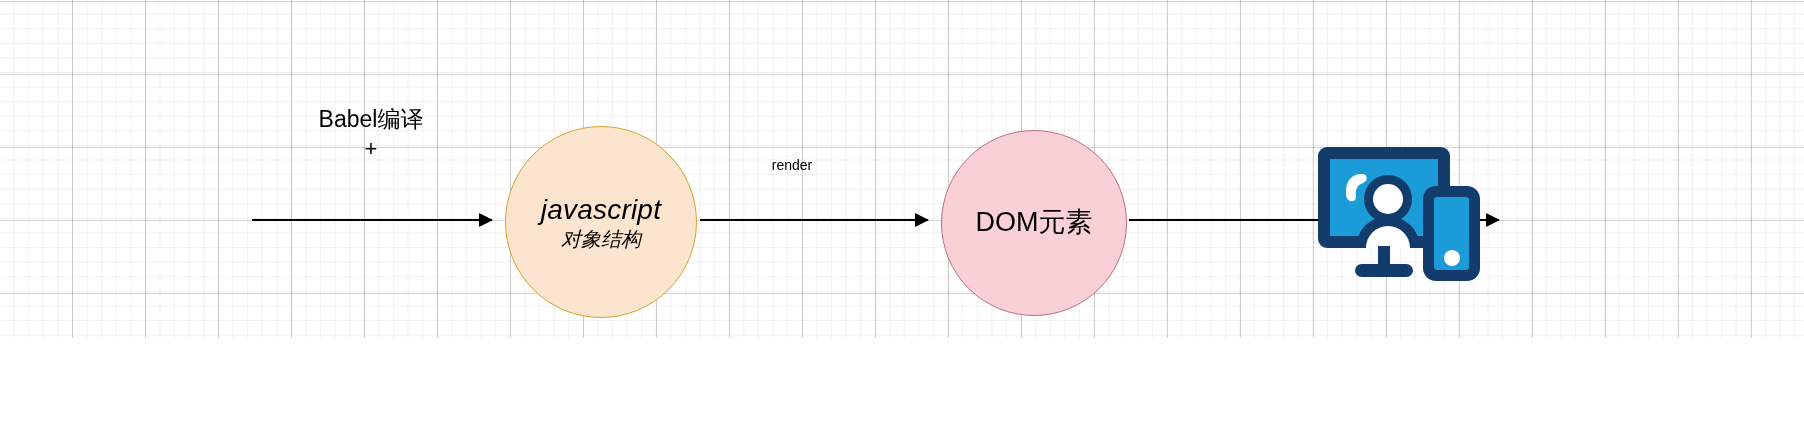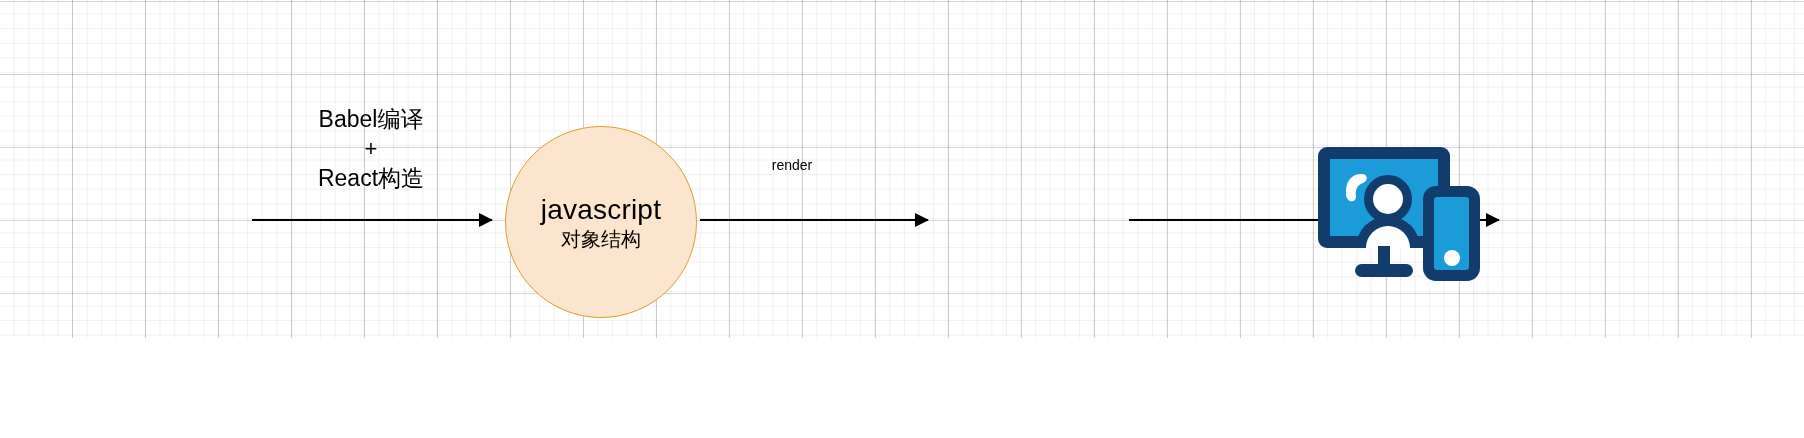--- a/index.html
+++ b/index.html
@@ -51,20 +51,21 @@
   }
 
   #node-js {
     left: 505px;
     top: 126px;
     width: 192px;
     height: 192px;
     background: #fce5ce;
     border: 1.8px solid #d6a22e;
     font-size: 28px;
+    font-style: italic;
   }
   #node-js .l1 { font-size: 28px; letter-spacing: 0.2px; }
   #node-js .l2 { font-size: 20px; margin-top: 2px; }
 
   #node-dom {
     left: 941px;
     top: 130px;
     width: 186px;
     height: 186px;
     background: #f9d0d5;
@@ -142,31 +143,33 @@
 
   <div class="edge" id="edge-1"></div>
 
   <div class="edge" id="edge-2"></div>
 
   <div class="edge" id="edge-3"></div>
 
   <div class="edge-label" id="label-babel">
     <div>Babel编译</div>
     <div class="plus">+</div>
-    <div>React构造</div>
   </div>
 
   <div class="edge-label" id="label-render">render</div>
 
 
   <div class="node" id="node-js">
     <span class="l1">javascript</span>
     <span class="l2">对象结构</span>
   </div>
 
+  <div class="node" id="node-dom">
+    <span>DOM元素</span>
+  </div>
 
   <div id="device-icon">
     <svg viewBox="0 0 174 138" width="174" height="138" xmlns="http://www.w3.org/2000/svg">
 
       <rect x="2" y="2" width="132" height="101" rx="9" ry="9" fill="#123c6b"></rect>
 
       <rect x="14" y="14" width="108" height="77" fill="#1b9bd8"></rect>
 
       <path d="M30 46 C30 34, 38 28, 47 29 C52 30, 52 36, 47 38 C41 40, 39 45, 40 52 C40 58, 31 58, 30 50 Z" fill="#ffffff"></path>
 

